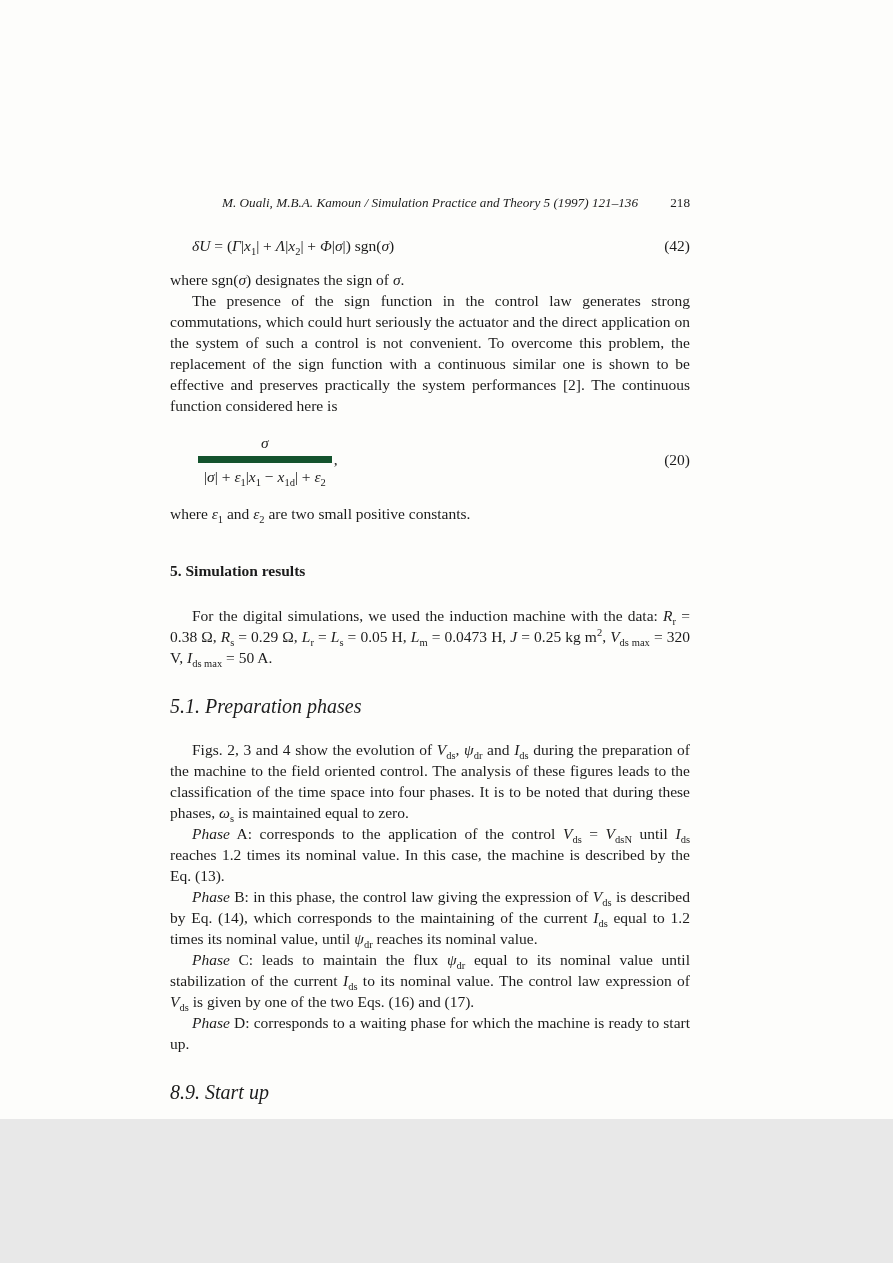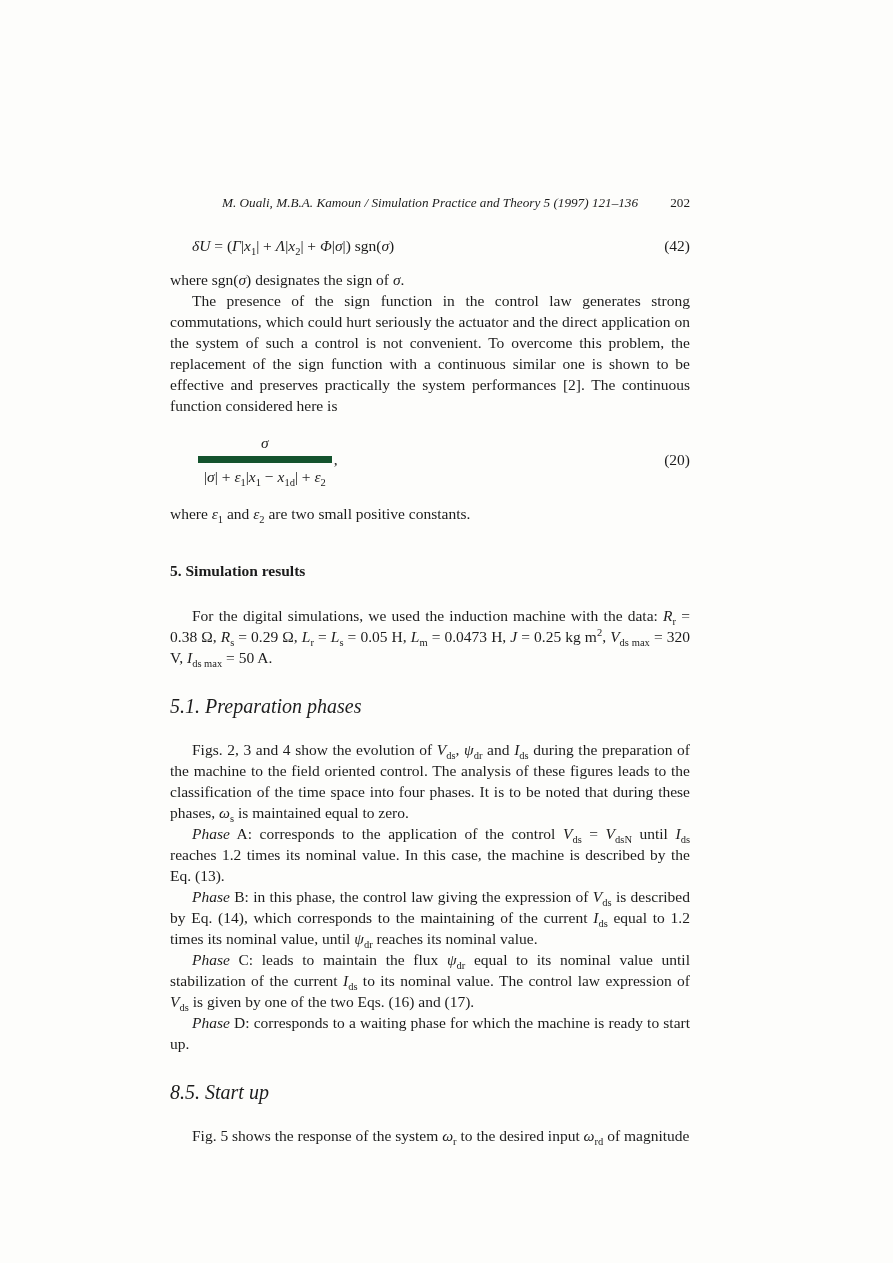--- a/index.html
+++ b/index.html
@@ -3,21 +3,21 @@
 <meta charset="utf-8">
 <style>
   html, body {
     margin: 0;
     padding: 0;
     background: #e8e8e8;
   }
   .page {
     position: relative;
     width: 893px;
-    height: 1263px;
+    height: 1119px;
     margin: 0 auto;
     background: #fdfdfb;
     color: #1c1c1c;
     font-family: "Liberation Serif", "DejaVu Serif", serif;
     font-size: 15.5px;
     line-height: 21px;
     box-sizing: border-box;
     overflow: hidden;
   }
   .column {
@@ -89,21 +89,21 @@
   }
 </style>
 </head>
 <body>
 
 <div class="page">
   <div class="column">
 
     <div class="running-head">
       <span>M. Ouali, M.B.A. Kamoun / Simulation Practice and Theory 5 (1997) 121–136</span>
-      <span class="pageno">202</span>
+      <span class="pageno">218</span>
     </div>
 
 
     <div class="equation">
       <span class="eq-body"><i>δU</i> = (<i>Γ</i>|<i>x</i><sub>1</sub>| + <i>Λ</i>|<i>x</i><sub>2</sub>| + <i>Φ</i>|<i>σ</i>|) sgn(<i>σ</i>)</span>
       <span class="eq-number">(42)</span>
     </div>
 
     <p class="para">where sgn(<i>σ</i>) designates the sign of <i>σ</i>.</p>
 
@@ -129,19 +129,19 @@
     <p class="para indent">Figs. 2, 3 and 4 show the evolution of <i>V</i><sub>ds</sub>, <i>ψ</i><sub>dr</sub> and <i>I</i><sub>ds</sub> during the preparation of the machine to the field oriented control. The analysis of these figures leads to the classification of the time space into four phases. It is to be noted that during these phases, <i>ω</i><sub>s</sub> is maintained equal to zero.</p>
 
     <p class="para indent"><i>Phase</i> A: corresponds to the application of the control <i>V</i><sub>ds</sub> = <i>V</i><sub>dsN</sub> until <i>I</i><sub>ds</sub> reaches 1.2 times its nominal value. In this case, the machine is described by the Eq. (13).</p>
 
     <p class="para indent"><i>Phase</i> B: in this phase, the control law giving the expression of <i>V</i><sub>ds</sub> is described by Eq. (14), which corresponds to the maintaining of the current <i>I</i><sub>ds</sub> equal to 1.2 times its nominal value, until <i>ψ</i><sub>dr</sub> reaches its nominal value.</p>
 
     <p class="para indent"><i>Phase</i> C: leads to maintain the flux <i>ψ</i><sub>dr</sub> equal to its nominal value until stabilization of the current <i>I</i><sub>ds</sub> to its nominal value. The control law expression of <i>V</i><sub>ds</sub> is given by one of the two Eqs. (16) and (17).</p>
 
     <p class="para indent"><i>Phase</i> D: corresponds to a waiting phase for which the machine is ready to start up.</p>
 
-    <h3 class="subsec-title">8.5. Start up</h3>
+    <h3 class="subsec-title">8.9. Start up</h3>
 
 
     <p class="para indent">Fig. 5 shows the response of the system <i>ω</i><sub>r</sub> to the desired input <i>ω</i><sub>rd</sub> of magnitude</p>
 
   </div>
 </div>
 
 </body></html>

